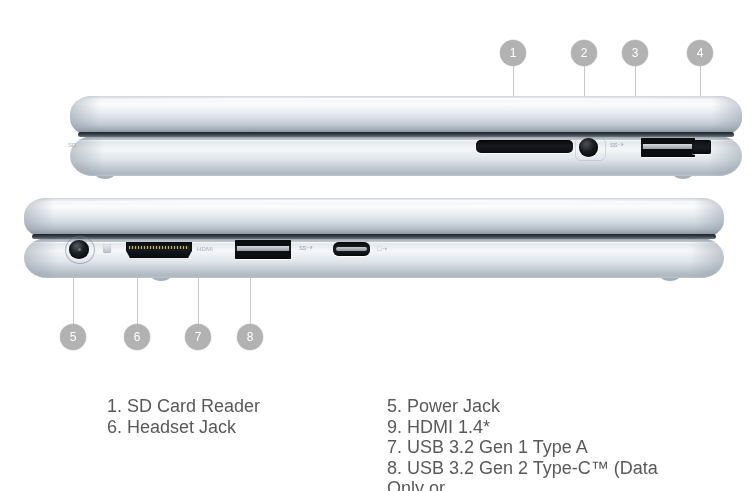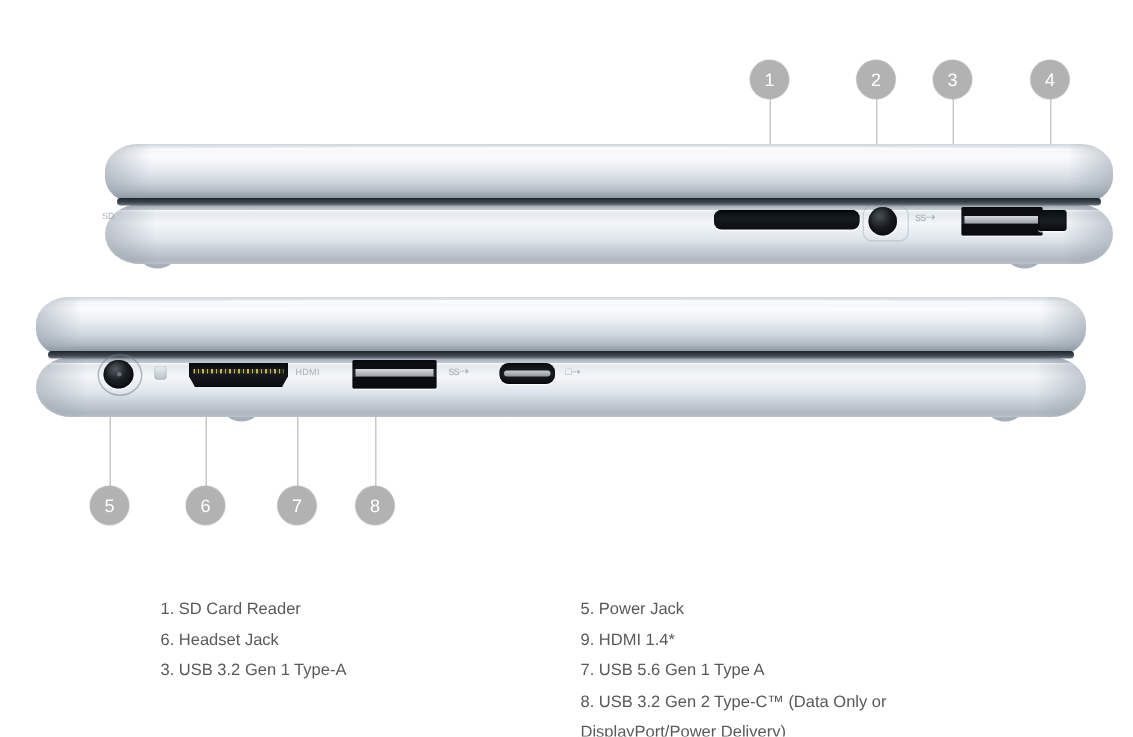--- a/index.html
+++ b/index.html
@@ -274,21 +274,21 @@
     position: absolute;
     left: 0; top: 396px;
     width: 755px;
   }
   .legend-col {
     position: absolute;
     top: 0;
   }
   .legend-col .row {
     color: #58595b;
-    font-size: 11px;
+    font-size: 18px;
     line-height: 20.5px;
     font-family: "Liberation Sans", sans-serif;
     white-space: pre-wrap;
   }
   #legend-left  { left: 107px; width: 270px; }
   #legend-right { left: 387px; width: 300px; }
 </style>
 </head>
 <body>
 
@@ -412,24 +412,23 @@
     <div class="callout up" style="left:250px; top:337px;">
       <div class="stem" style="height:92px;"></div>
       <div class="dot">8</div>
     </div>
   </div>
 
   <div id="legend">
     <div class="legend-col" id="legend-left">
       <div class="row">1. SD Card Reader</div>
       <div class="row">6. Headset Jack</div>
-      <div class="row">3. USB 3.2 Gen 1 Type-A</div>
     </div>
     <div class="legend-col" id="legend-right">
       <div class="row">5. Power Jack</div>
       <div class="row">9. HDMI 1.4*</div>
-      <div class="row">7. USB 5.6 Gen 1 Type A</div>
+      <div class="row">7. USB 3.2 Gen 1 Type A</div>
       <div class="row">8. USB 3.2 Gen 2 Type-C™ (Data Only or
 DisplayPort/Power Delivery)</div>
     </div>
   </div>
 
 </div>
 
 </body></html>

